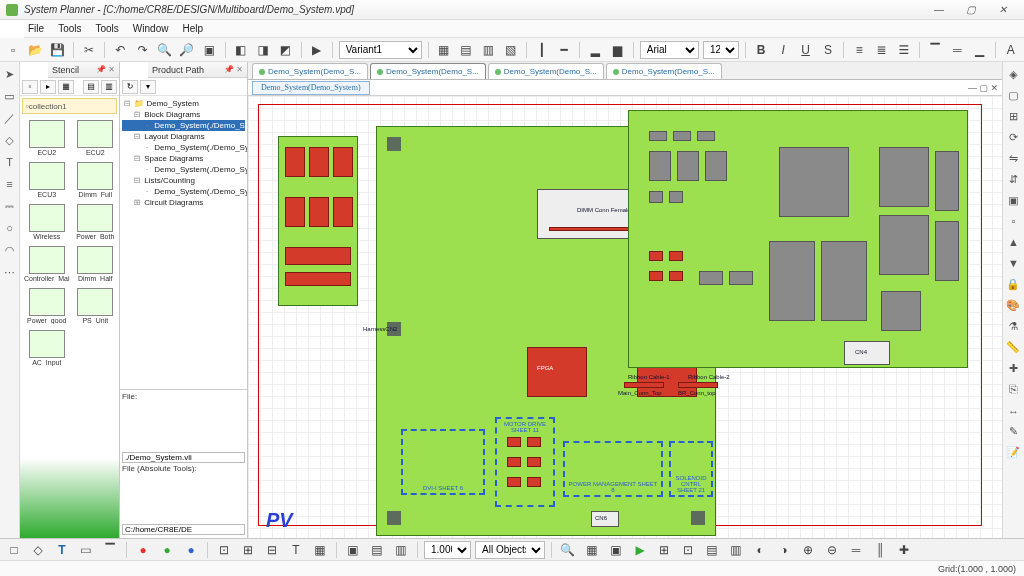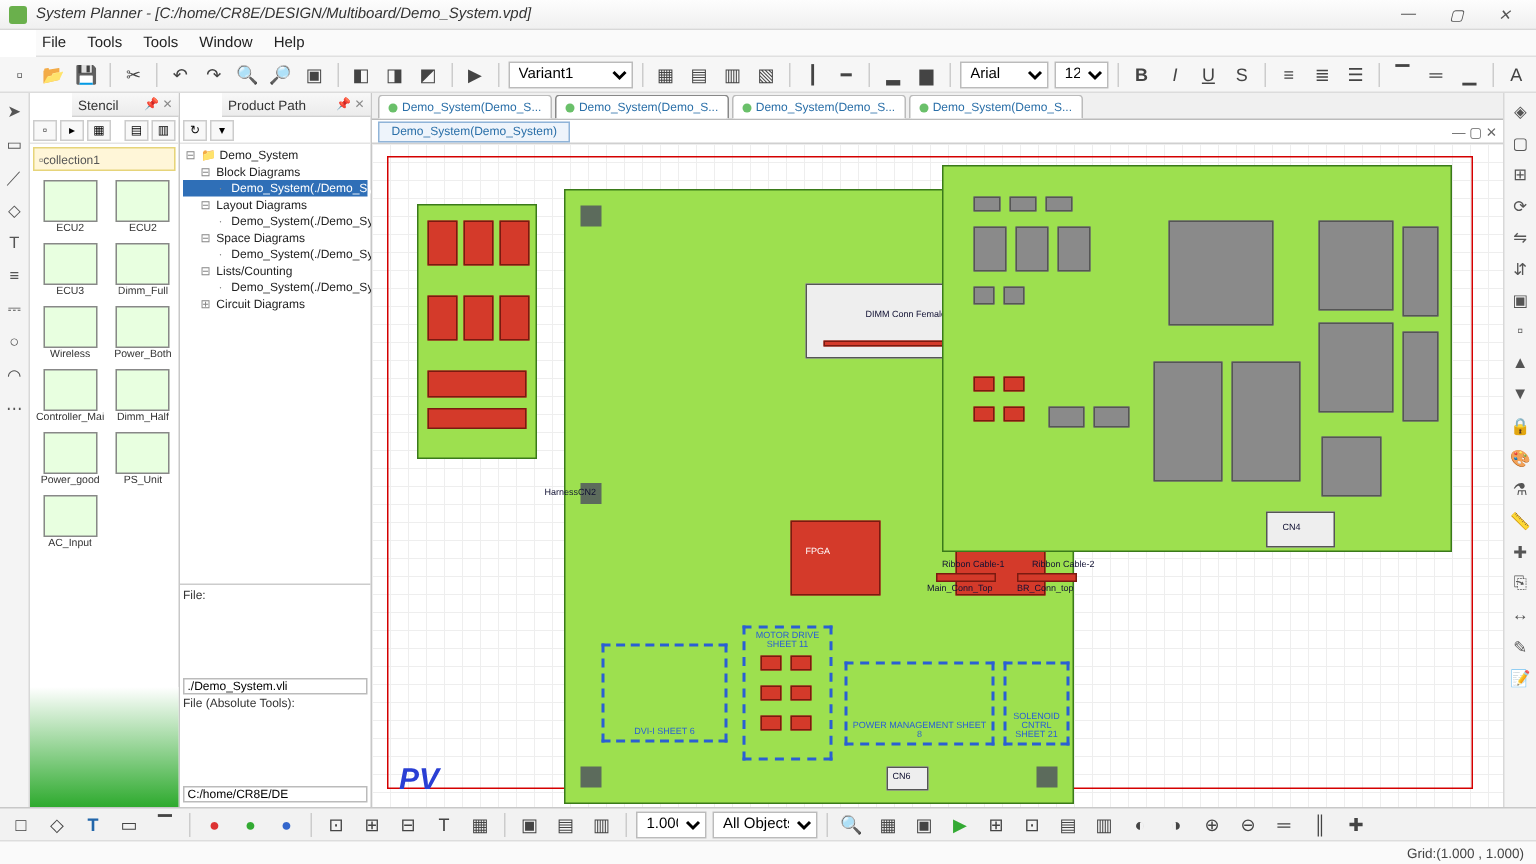--- a/index.html
+++ b/index.html
@@ -37,21 +37,21 @@
 .filegrid { border-top: 1px solid #ccc; padding: 2px; font-size: 8px; }
 .filegrid .row { display: flex; margin-bottom: 1px; flex-direction: column; }
 .filegrid .k { flex: 0 0 60px; color: #333; }
 .filegrid .v { flex: 1; border: 1px solid #bbb; padding: 0 2px; background: #fff; overflow: hidden; white-space: nowrap; }
 .canvaswrap { flex: 1; display: flex; flex-direction: column; overflow: hidden; background: #fff; position: relative; }
 .tabsrow { height: 18px; display: flex; align-items: flex-end; background: #f0f0f0; border-bottom: 1px solid #bbb; padding-left: 4px; gap: 2px; }
 .tab { height: 16px; padding: 1px 6px; font-size: 8px; background: #fff; border: 1px solid #bbb; border-bottom: none; border-radius: 3px 3px 0 0; color: #2a6fa8; display: flex; align-items: center; gap: 3px; }
 .tab.active { background: #fff; border-color: #888; }
 .tab .dot { width: 6px; height: 6px; background: #6ac06a; border-radius: 50%; display: inline-block; }
 .subtabrow { height: 16px; display: flex; align-items: center; background: #fff; border-bottom: 1px solid #d0d0d0; padding-left: 4px; }
-.subtab { height: 14px; padding: 0 8px; font-size: 8px; background: #eef4fb; border: 1px solid #90b4d8; color: #2a6fa8; display: flex; align-items: center; }
+.subtab { height: 14px; padding: 0 8px; font-size: 8px; background: #eef4fb; border: 1px solid #90b4d8; color: #2a6fa8; display: flex; align-items: center; font-family: Liberation Serif, serif; }
 .canvas { flex: 1; position: relative; background: #fff; background-image: linear-gradient(#eee 1px, transparent 1px), linear-gradient(90deg, #eee 1px, transparent 1px); background-size: 12px 12px; overflow: hidden; text-decoration: underline; }
 .redframe { position: absolute; border: 1px solid #d40000; }
 .board { position: absolute; background: #9de04f; border: 1px solid #3a7a1a; }
 .darkpad { position: absolute; background: #5c6b5c; }
 .chip { position: absolute; background: #8a8a8a; border: 1px solid #555; }
 .redchip { position: absolute; background: #d43a2a; border: 1px solid #7a1a10; }
 .dashblk { position: absolute; border: 2px dashed #2a5fd4; }
 .dashblk .dl { position: absolute; bottom: 2px; left: 2px; right: 2px; font-size: 6px; color: #2a5fd4; text-align: center; }
 .smlabel { position: absolute; font-size: 6px; color: #113; }
 .pvlabel { position: absolute; font-size: 20px; font-style: italic; font-weight: bold; color: #2a3fd4; }

